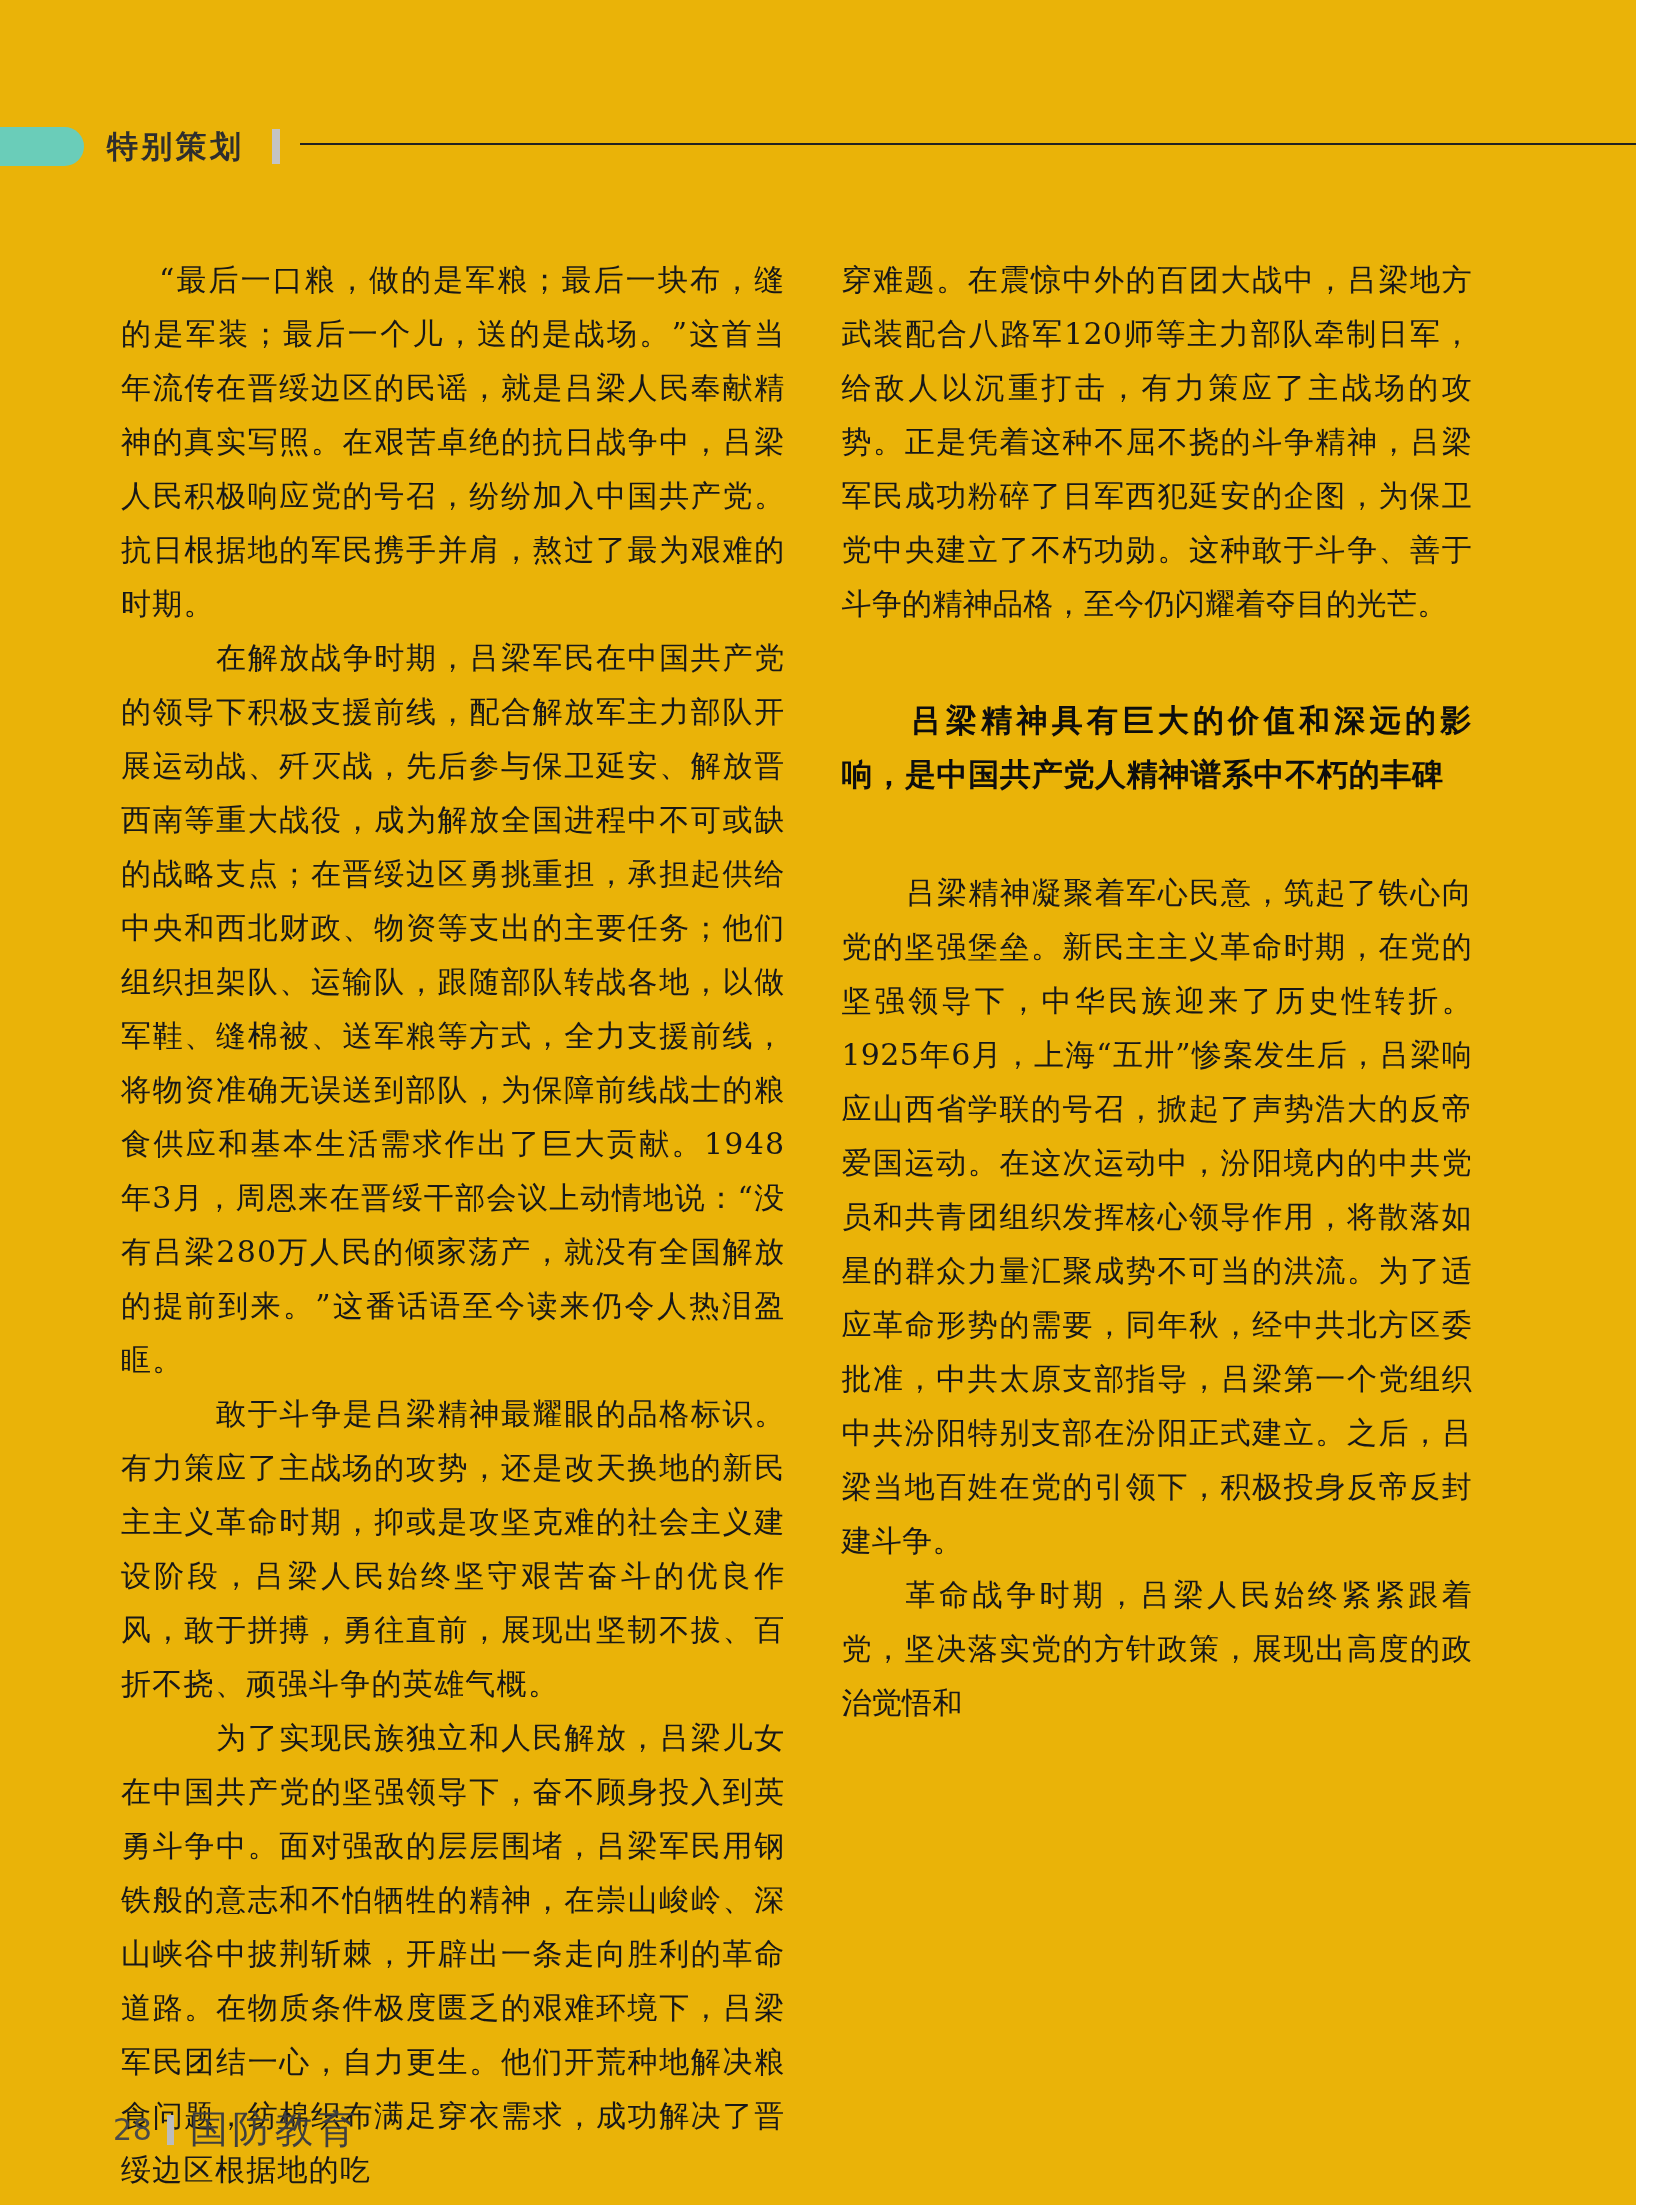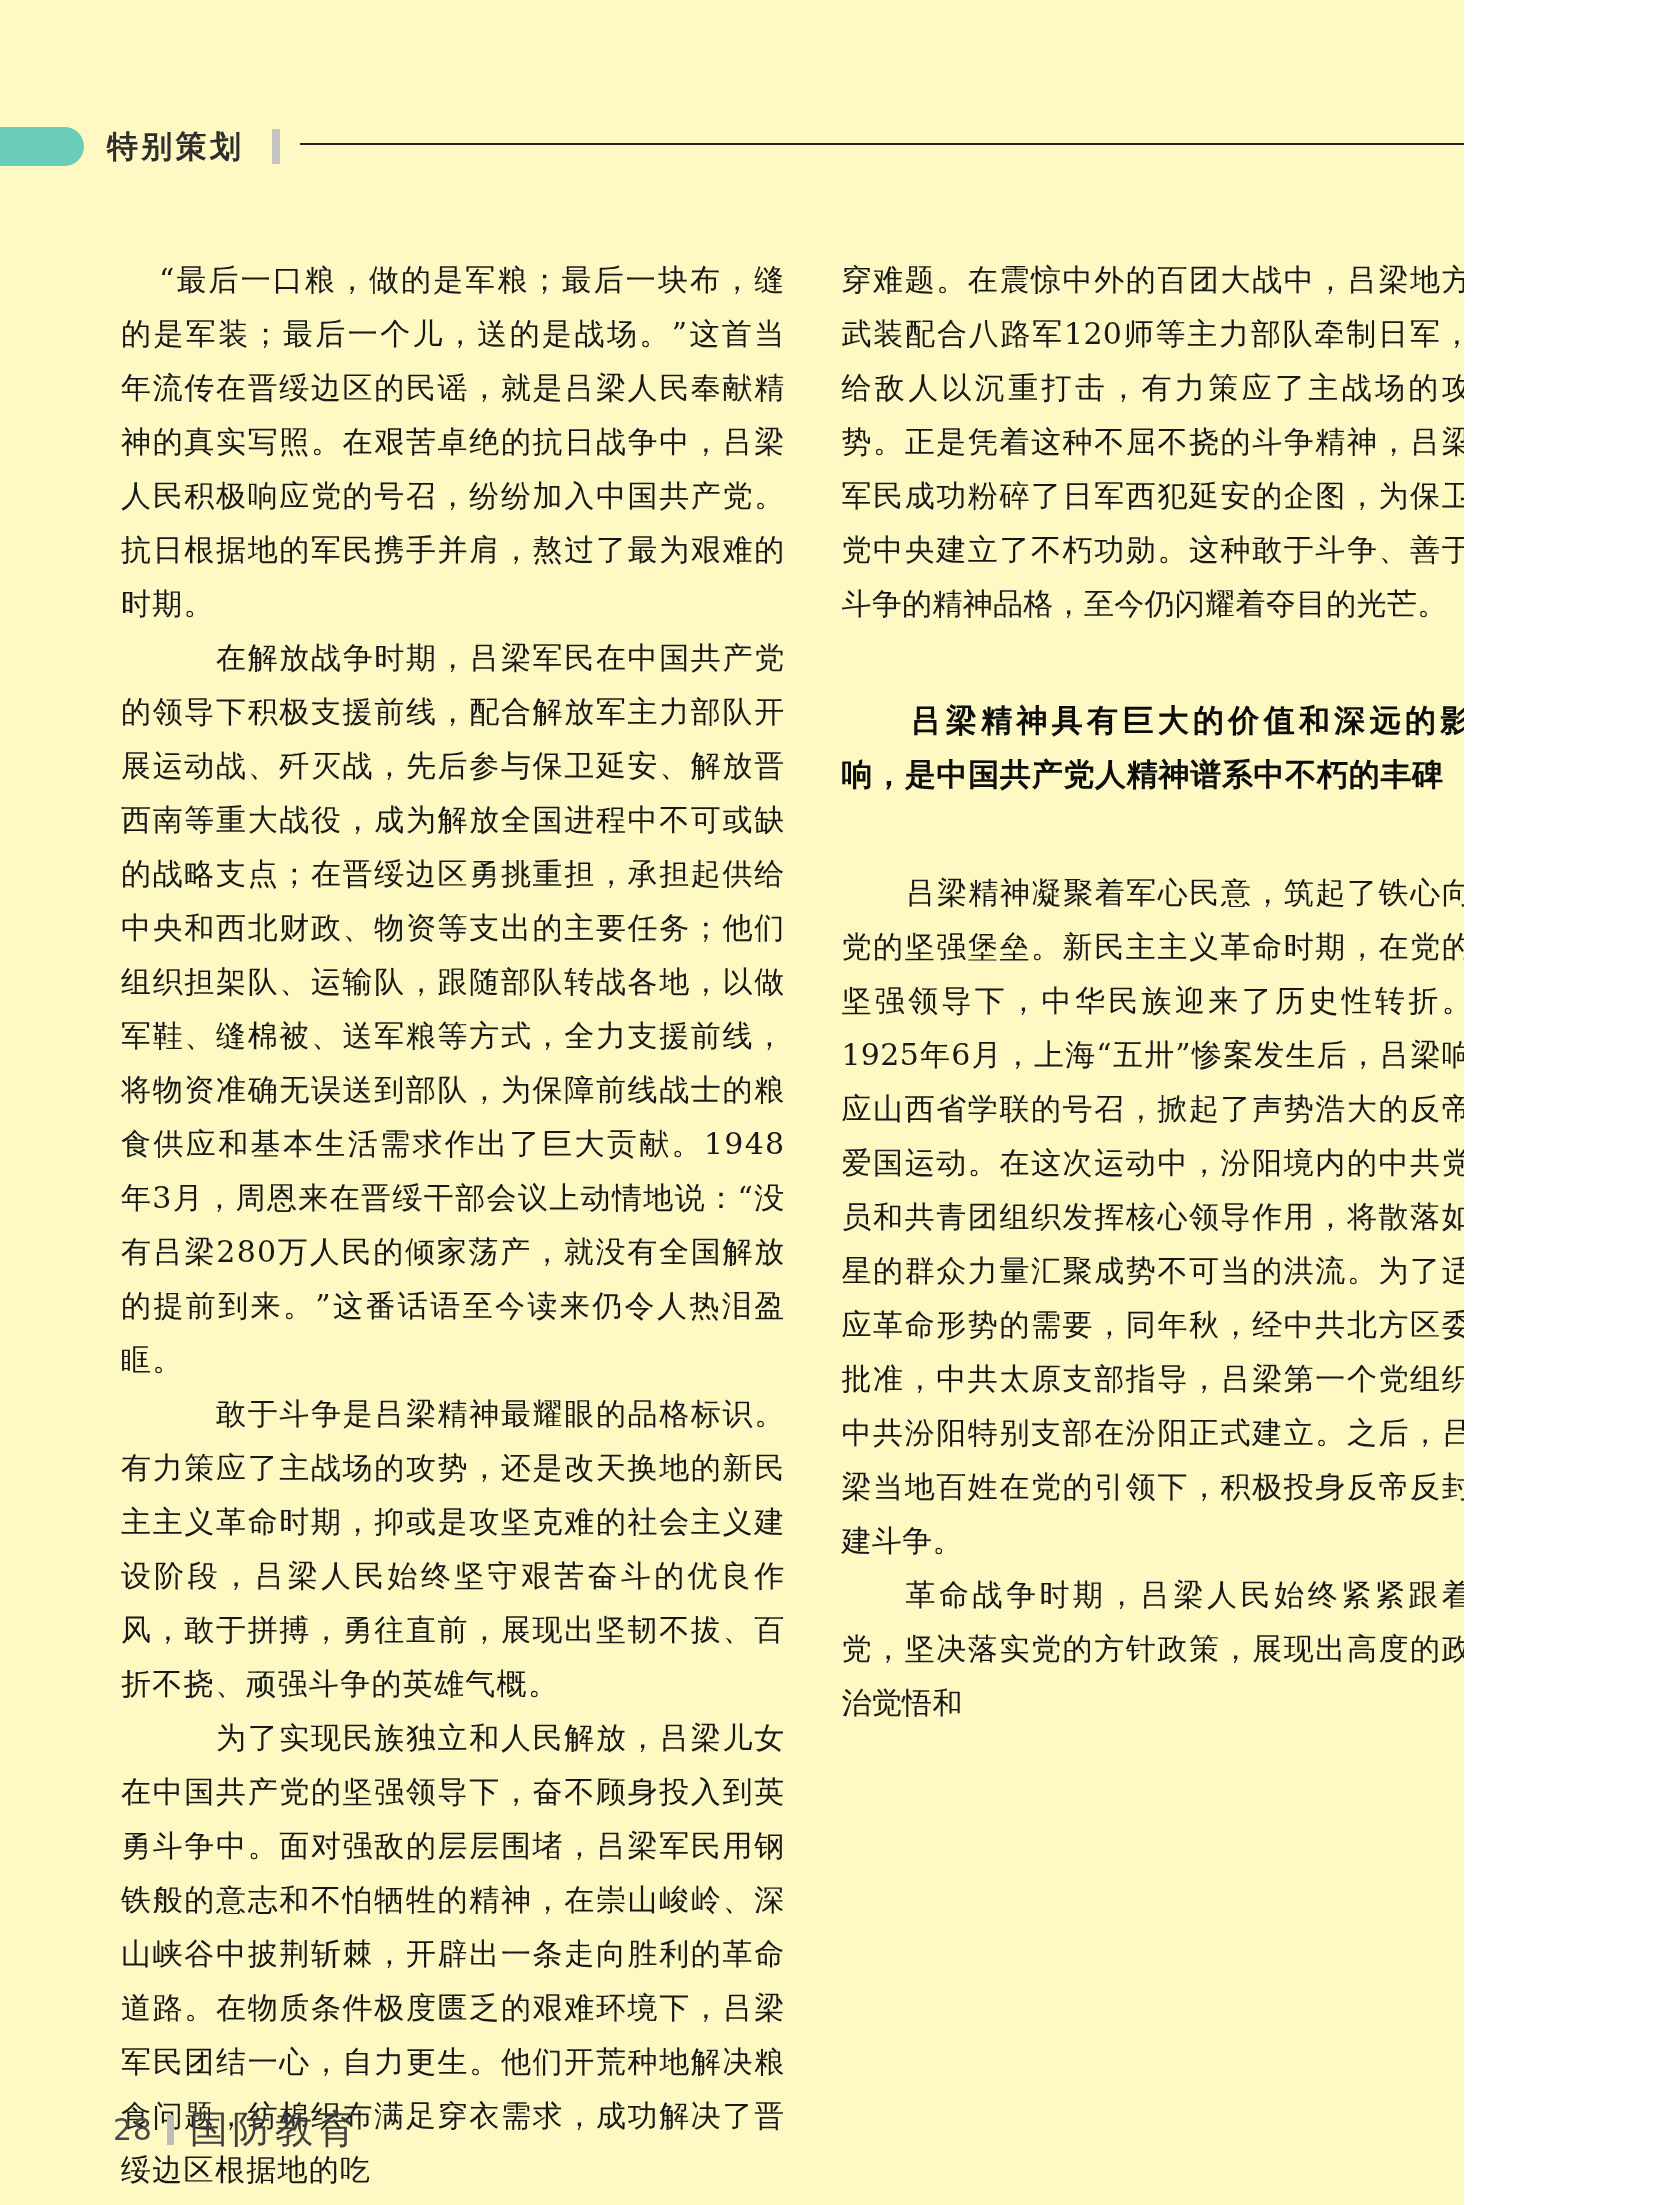--- a/index.html
+++ b/index.html
@@ -2,23 +2,23 @@
 <html style="font-size:10.5px"><head>
 <meta charset="utf-8">
 <style>
   html, body {
     margin: 0;
     padding: 0;
     background: #ffffff;
   }
   .page {
     position: relative;
-    width: 1464px;
+    width: 1636px;
     height: 2205px;
-    background: #fef9c3;
+    background: #eab308;
     overflow: hidden;
     font-family: "DejaVu Serif", "Liberation Serif", serif;
     color: #181818;
   }
 
   
   .accent-pill {
     position: absolute;
     left: 0;
     top: 127px;

